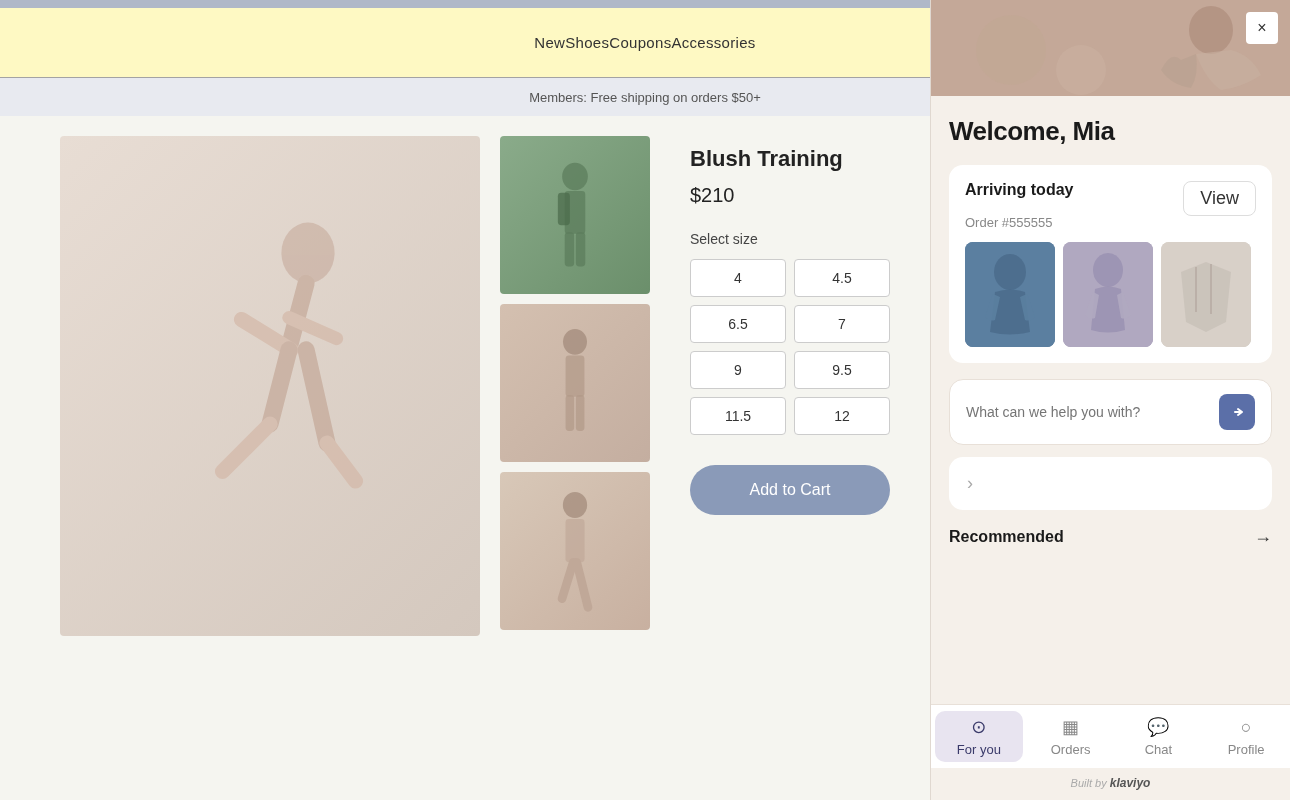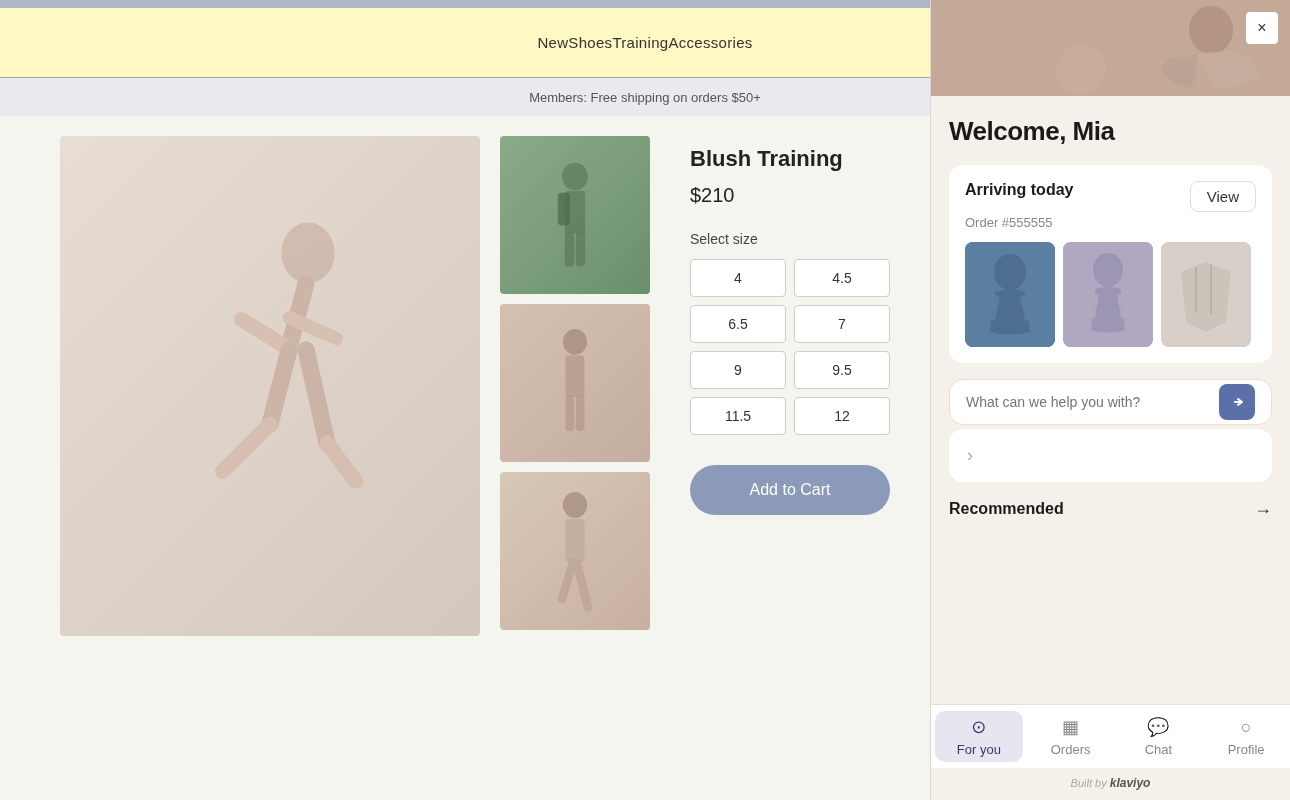--- a/index.html
+++ b/index.html
@@ -246,21 +246,21 @@
     .arriving-order {
       font-size: 13px;
       color: #888;
       margin-top: 16px;
     }
     .view-btn {
       background: #fff;
       border: 1.5px solid #ddd;
       border-radius: 8px;
       padding: 6px 16px;
-      font-size: 15px;
+      font-size: 18px;
       cursor: pointer;
       color: #333;
       font-weight: 500;
     }
     .arriving-images {
       display: flex;
       gap: 8px;
     }
     .arriving-img {
       width: 90px;
@@ -280,24 +280,24 @@
       align-items: center;
       justify-content: center;
       font-size: 11px;
       color: #888;
     }
 
     
     .chat-input-wrapper {
       background: #fff;
       border-radius: 14px;
-      padding: 4px 16px;
-      display: flex;
-      align-items: center;
-      margin-bottom: 4px;
+      padding: 14px 16px;
+      display: flex;
+      align-items: center;
+      margin-bottom: 12px;
       border: 1px solid #e8e0d8;
     }
     .chat-input {
       flex: 1;
       border: none;
       outline: none;
       font-size: 14px;
       color: #999;
       background: transparent;
     }
@@ -416,21 +416,21 @@
 </head>
 <body>
 
 <div class="site-wrapper">
 
   <div class="top-bar"></div>
 
   <nav class="nav">
     <span class="nav-item">New</span>
     <span class="nav-item">Shoes</span>
-    <span class="nav-item">Training</span>
+    <span class="nav-item">Coupons</span>
     <span class="nav-item">Accessories</span>
   </nav>
 
   <div class="banner">
     <span>Members: Free shipping on orders $50+</span>
   </div>
 
   <div class="product-area">
 
     <div class="main-image">

